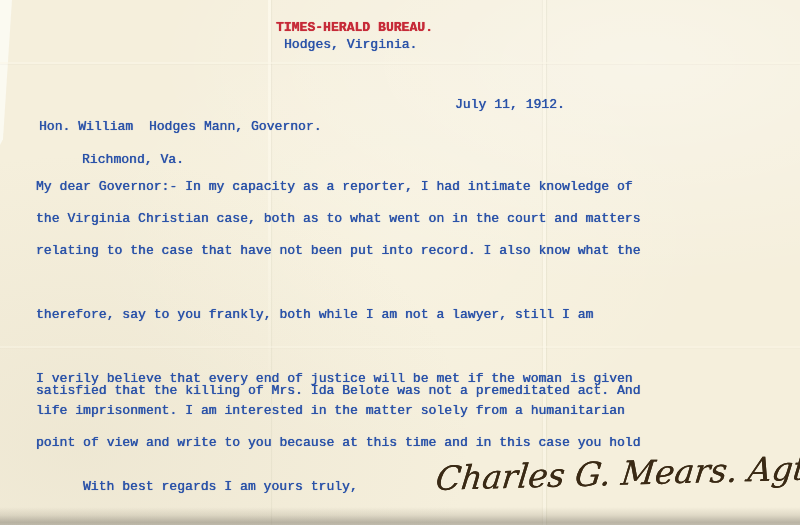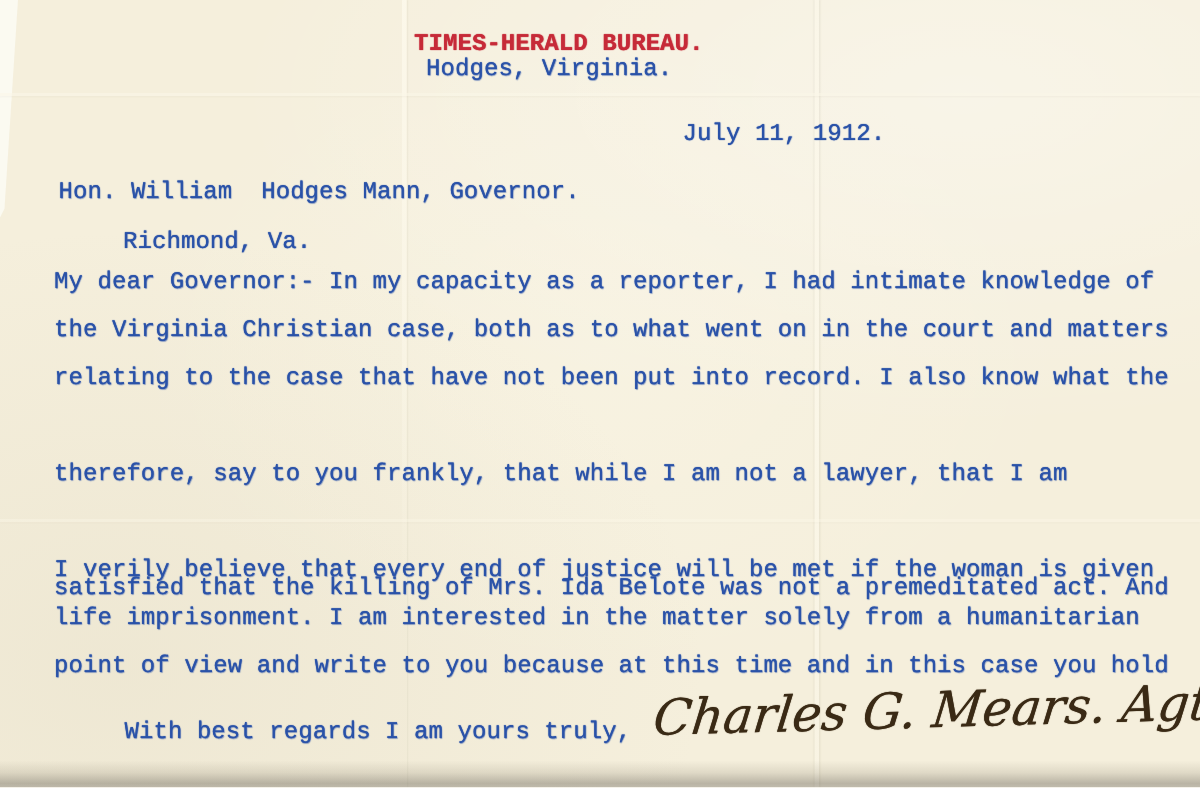--- a/index.html
+++ b/index.html
@@ -14,21 +14,21 @@
       radial-gradient(ellipse 560px 420px at 10% 85%, rgba(196,186,156,0.14), rgba(196,186,156,0) 70%),
       radial-gradient(ellipse 420px 300px at 50% 45%, rgba(255,252,240,0.25), rgba(255,252,240,0) 75%),
       var(--paper, #f5efdc);
     font-family: "Liberation Mono", "DejaVu Sans Mono", monospace;
   }
 
   
   .typed {
     position: absolute;
     white-space: pre;
-    font-size: 16px;
+    font-size: 13px;
     line-height: 1;
     letter-spacing: 0.05px;
     color: var(--blue-ink, #2a52a8);
     text-shadow: 0 0 0.7px currentColor, 0.4px 0.4px 0.6px rgba(42,82,168,0.45);
   }
   .typed.red {
     color: var(--red-ink, #c62a38);
     font-weight: bold;
     text-shadow: 0 0 0.7px currentColor, 0.4px 0.4px 0.6px rgba(198,42,56,0.45);
   }
@@ -97,29 +97,29 @@
 
   <div class="edge-sliver"></div>
   <div class="crease-v left"></div>
   <div class="crease-v right"></div>
   <div class="crease-h one"></div>
   <div class="crease-h two"></div>
 
   <div class="typed red" style="left:276px; top:21px;">TIMES-HERALD BUREAU.</div>
   <div class="typed" style="left:284px; top:38px;">Hodges, Virginia.</div>
 
-  <div class="typed" style="left:455px; top:81px;">July 11, 1912.</div>
+  <div class="typed" style="left:455px; top:98px;">July 11, 1912.</div>
 
   <div class="typed" style="left:39px; top:120px;">Hon. William  Hodges Mann, Governor.</div>
   <div class="typed" style="left:82px; top:153px;">Richmond, Va.</div>
 
   <div class="typed" style="left:36px; top:180px;">My dear Governor:- In my capacity as a reporter, I had intimate knowledge of</div>
   <div class="typed" style="left:36px; top:212px;">the Virginia Christian case, both as to what went on in the court and matters</div>
   <div class="typed" style="left:36px; top:244px;">relating to the case that have not been put into record. I also know what the</div>
-  <div class="typed" style="left:36px; top:308px;">therefore, say to you frankly, that while I am not a lawyer, that I am</div>
+  <div class="typed" style="left:36px; top:308px;">therefore, say to you frankly, both while I am not a lawyer, still I am</div>
   <div class="typed" style="left:36px; top:340px;margin-top:44px;">satisfied that the killing of Mrs. Ida Belote was not a premeditated act. And</div>
   <div class="typed" style="left:36px; top:372px;">I verily believe that every end of justice will be met if the woman is given</div>
   <div class="typed" style="left:36px; top:404px;">life imprisonment. I am interested in the matter solely from a humanitarian</div>
   <div class="typed" style="left:36px; top:436px;">point of view and write to you because at this time and in this case you hold</div>
 
   <div class="typed" style="left:83px; top:480px;">With best regards I am yours truly,</div>
 
   <div class="signature">Charles G. Mears. Agt.</div>
 
   <div class="bottom-shadow"></div>

